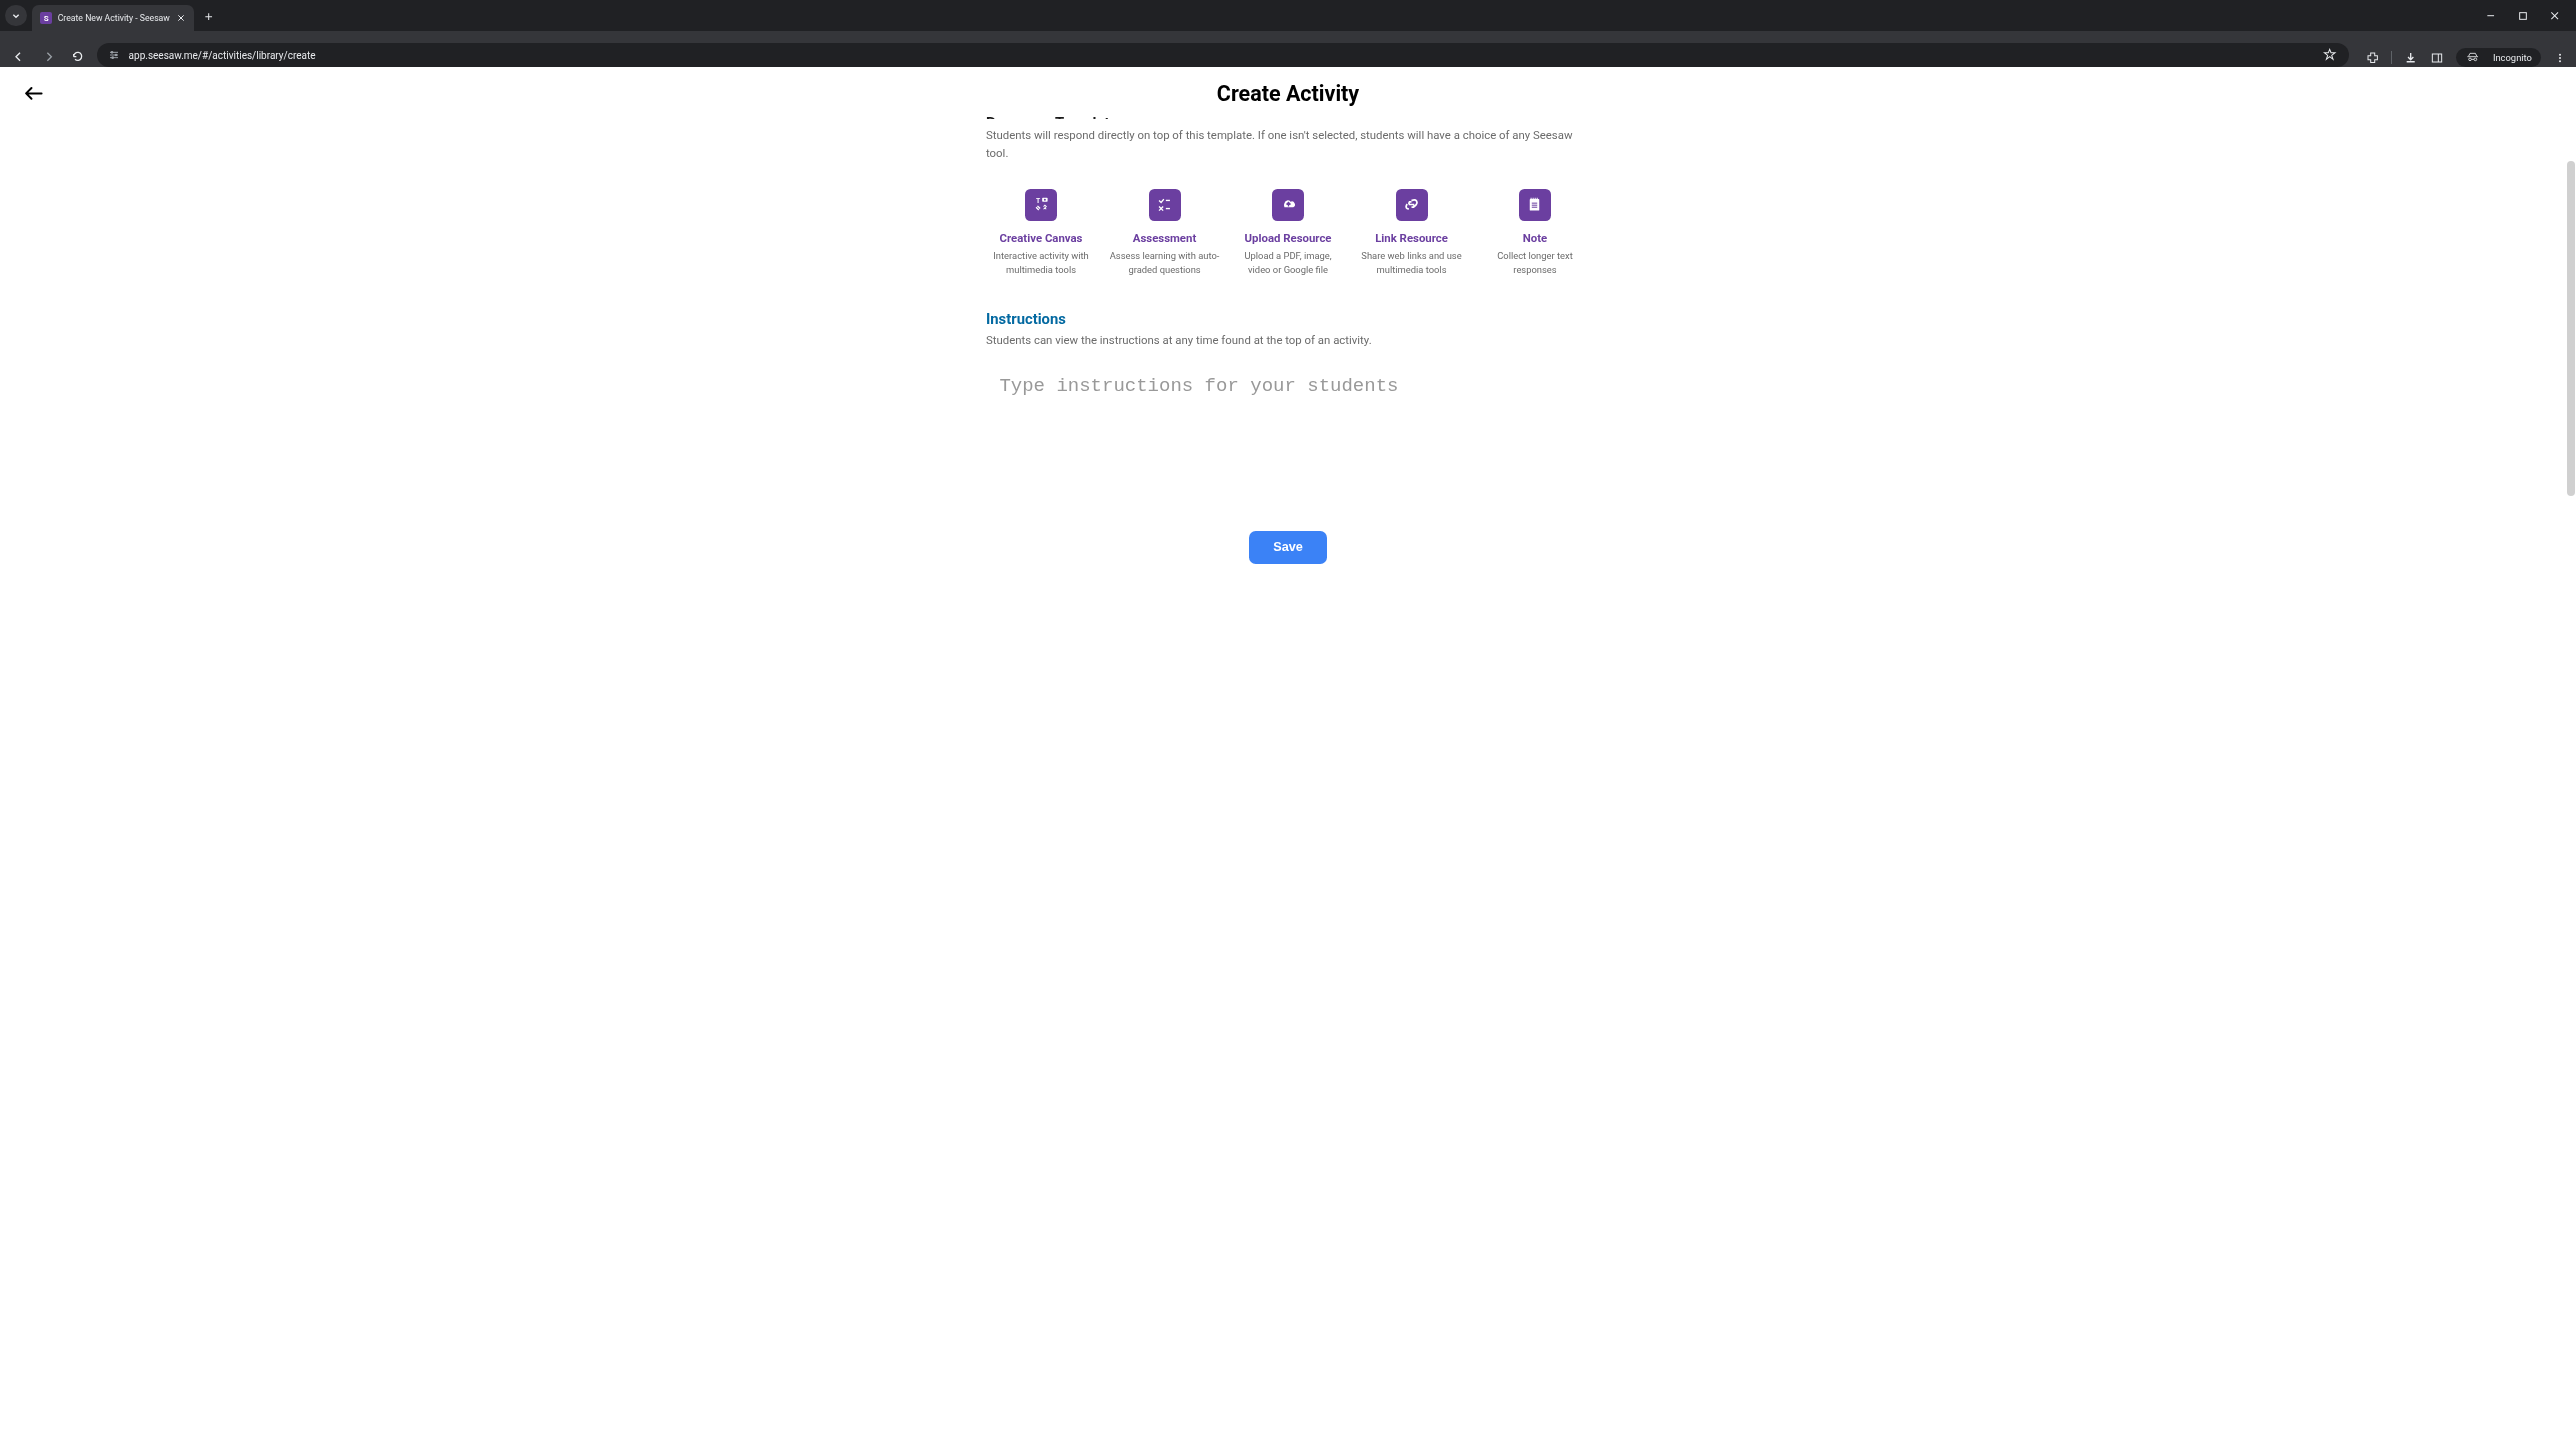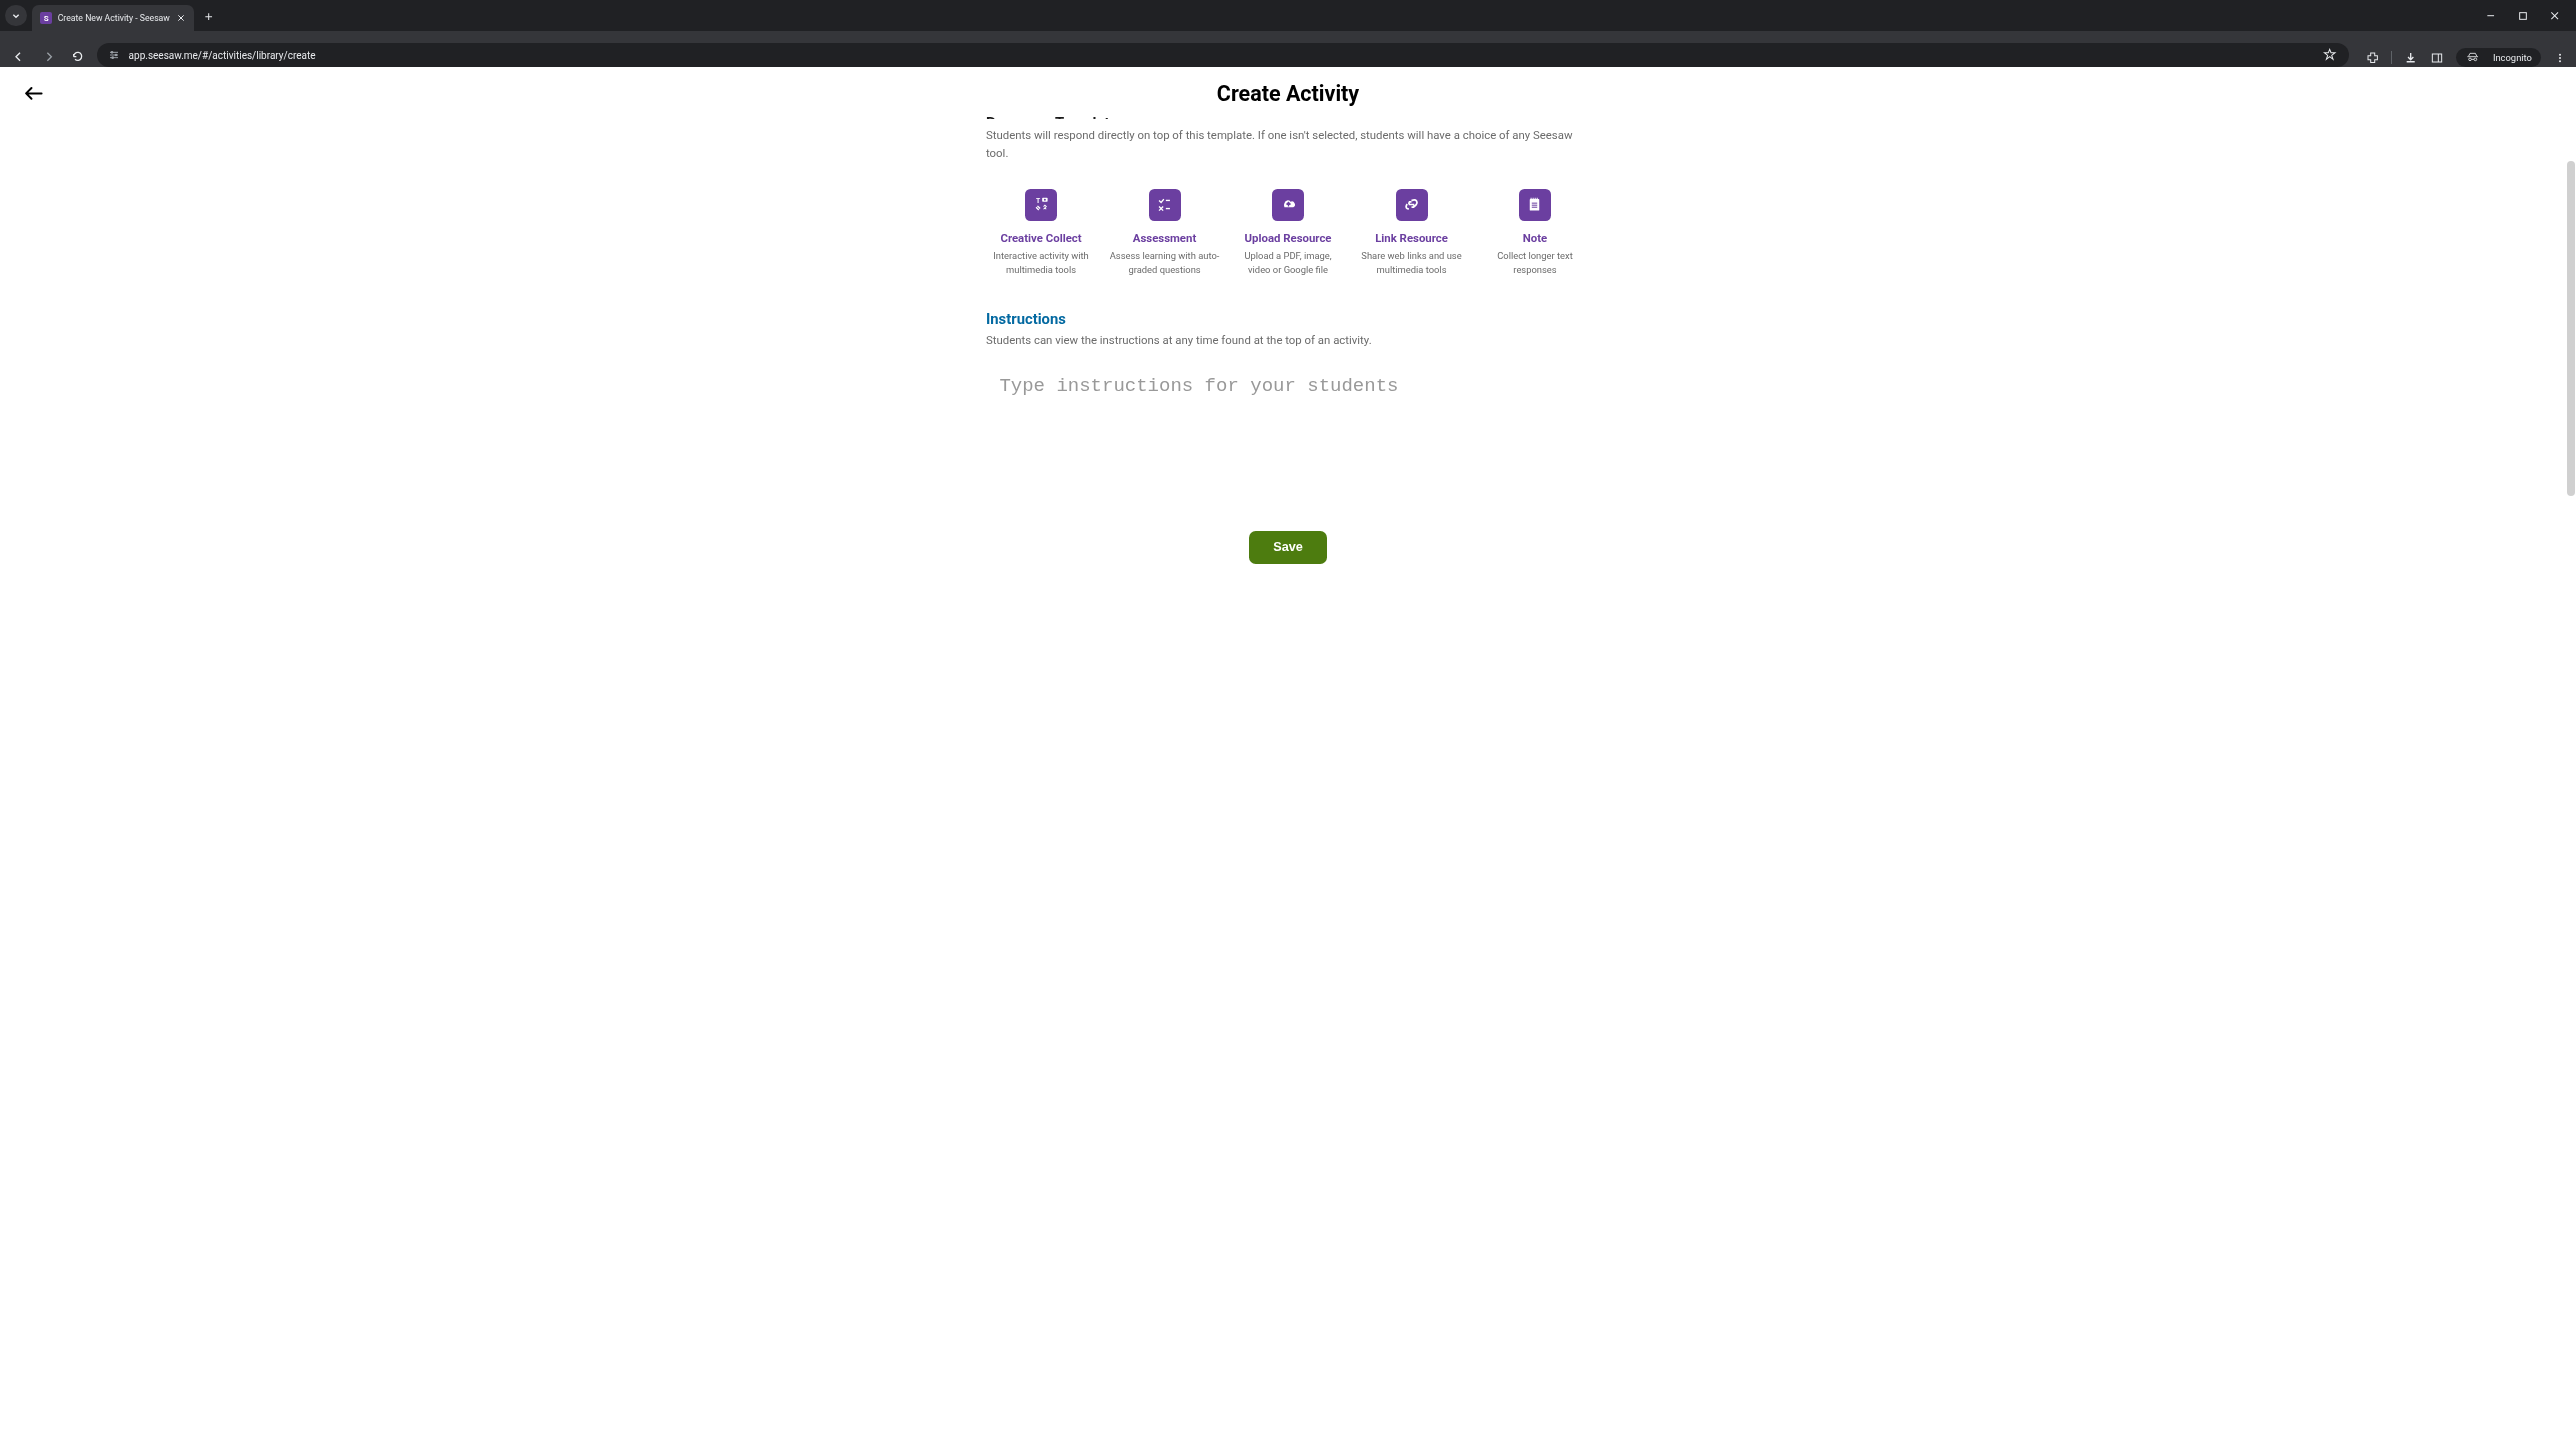--- a/index.html
+++ b/index.html
@@ -44,21 +44,21 @@
     .template-title { font-size: 11.4px; font-weight: 700; color: #6b3fa0; margin-bottom: 4px; }
     .template-desc { font-size: 9.4px; color: #6b6b6b; line-height: 1.4; }
     
     .instructions-section { margin-top: 34px; }
     .instructions-heading { font-size: 14.8px; font-weight: 700; color: #0369a1; }
     .instructions-desc { font-size: 11.4px; color: #6b6b6b; margin-top: 5.4px; }
     .instructions-input { width: 100%; margin-top: 20px; padding: 8px 13.4px; font-size: 19px; color: #999; border: none; outline: none; font-family: Liberation Mono, monospace; min-height: 134px; resize: none; }
     .instructions-input::placeholder { color: #999; }
     
     .save-row { display: flex; justify-content: center; margin-top: 27px; padding-bottom: 13.4px; }
-    .save-btn { background: #4d7c0f; color: white; font-size: 12.7px; font-weight: 700; border: none; border-radius: 6.7px; padding: 9.4px 24px; cursor: pointer; }
+    .save-btn { background: #3b82f6; color: white; font-size: 12.7px; font-weight: 700; border: none; border-radius: 6.7px; padding: 9.4px 24px; cursor: pointer; }
     
     .scrollbar-track { position: fixed; right: 0; top: 67px; bottom: 0; width: 10.7px; background: transparent; }
     .scrollbar-thumb { position: absolute; right: 1.3px; top: 94px; width: 8px; height: 335px; background: #d0d0d0; border-radius: 4px; }
   </style>
 </head>
 <body>
 
 <div class="browser-chrome">
   <div class="tab-bar">
     <div class="tab-dropdown">
@@ -183,21 +183,21 @@
     <div class="template-card">
       <div class="template-icon">
         <svg width="19" height="19" viewBox="0 0 28 28">
             <text x="6" y="12" font-size="10" fill="white" font-weight="bold">T</text>
             <rect x="15" y="4" width="8" height="6" rx="1" fill="white"></rect>
             <circle cx="19" cy="7" r="1.5" fill="#6b3fa0"></circle>
             <path d="M6 18 L10 22 M8 16 L12 20" stroke="white" stroke-width="2"></path>
             <path d="M17 17 L19 15 L21 17 L19 19 L17 21 L19 19 L21 21" stroke="white" stroke-width="1.5" fill="none"></path>
           </svg>
       </div>
-      <div class="template-title">Creative Collect</div>
+      <div class="template-title">Creative Canvas</div>
       <div class="template-desc">Interactive activity with multimedia tools</div>
     </div>
 
     <div class="template-card">
       <div class="template-icon">
         <svg width="19" height="19" viewBox="0 0 28 28">
             <path d="M6 8 L9 11 L13 6" stroke="white" stroke-width="2" fill="none"></path>
             <line x1="16" y1="8" x2="22" y2="8" stroke="white" stroke-width="2"></line>
             <path d="M6 17 L12 23 M12 17 L6 23" stroke="white" stroke-width="2"></path>
             <line x1="16" y1="20" x2="22" y2="20" stroke="white" stroke-width="2"></line>

